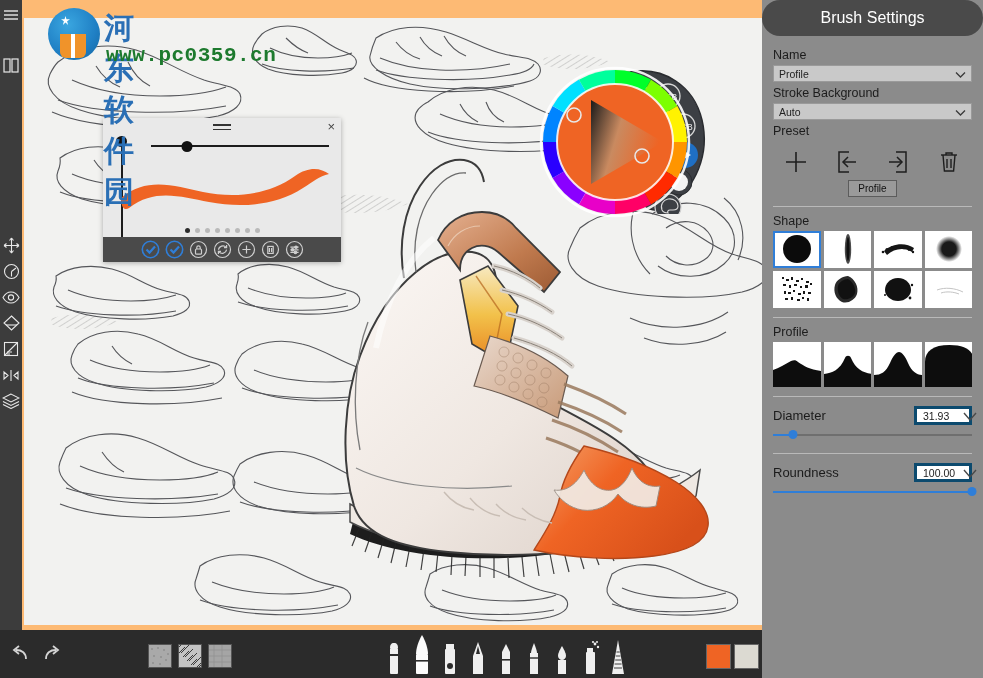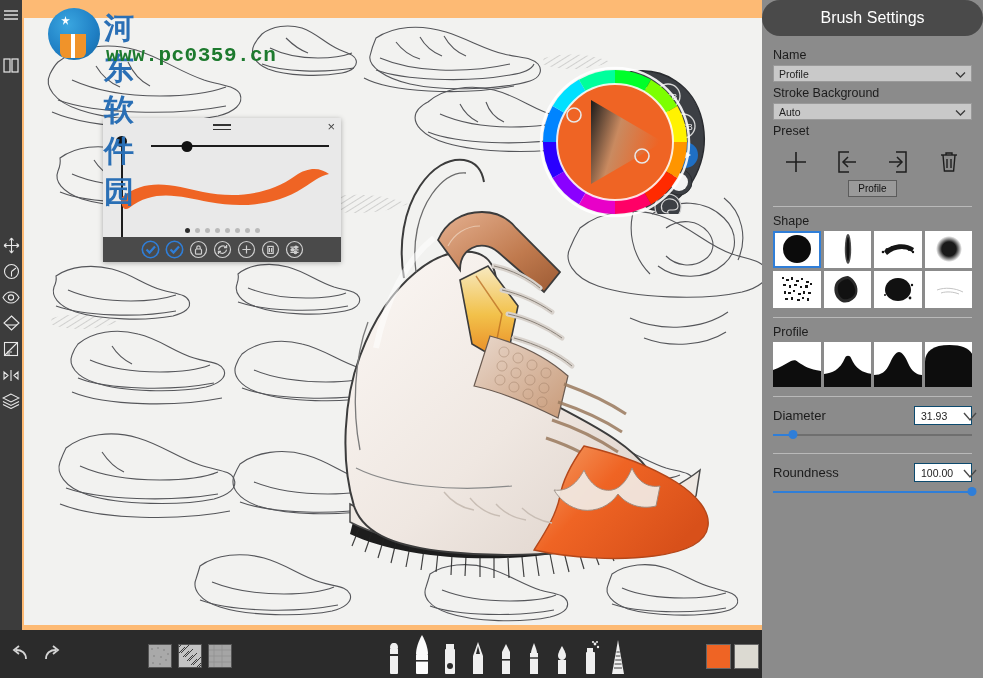--- a/index.html
+++ b/index.html
@@ -121,21 +121,21 @@
   .thumb-grid { display: grid; grid-template-columns: repeat(4, 1fr); gap: 3px; margin-top: 3px; }
   .thumb { background: #fff; height: 37px; position: relative; overflow: hidden; cursor: pointer; }
   .thumb.sel { outline: 2px solid #2f7ed8; outline-offset: -2px; }
   .thumb svg { position: absolute; left: 0; top: 0; }
   .profile-grid { display: grid; grid-template-columns: repeat(4, 1fr); gap: 3px; margin-top: 3px; }
   .prof { background: #fff; height: 45px; overflow: hidden; cursor: pointer; }
 
   .slider-row { display: flex; align-items: center; justify-content: space-between; margin-top: 9px; }
   .slider-row .nm { font-size: 13px; color: #1b1b1b; }
   .slider-row .val {
-    width: 58px; height: 19px; background: #fff; border: 1px solid #0c4a6e;
+    width: 58px; height: 19px; background: #fff; border: 3px solid #0c4a6e;
     font-size: 10.5px; color: #222; display: flex; align-items: center; padding-left: 6px;
   }
   .slider-line { position: relative; height: 12px; margin-top: 4px; }
   .slider-line .trk { position: absolute; left: 0; top: 5px; width: 100%; height: 1.6px; background: #6f6f6f; }
   .slider-line .fill { position: absolute; left: 0; top: 5px; height: 1.6px; background: #2f7ed8; }
   .slider-line .kb { position: absolute; top: 1px; width: 9px; height: 9px; border-radius: 50%; background: #2f7ed8; transform: translateX(-50%); }
   .panel-chev { position: absolute; right: -6px; top: 4px; }
 
   
   #bottom-bar {

